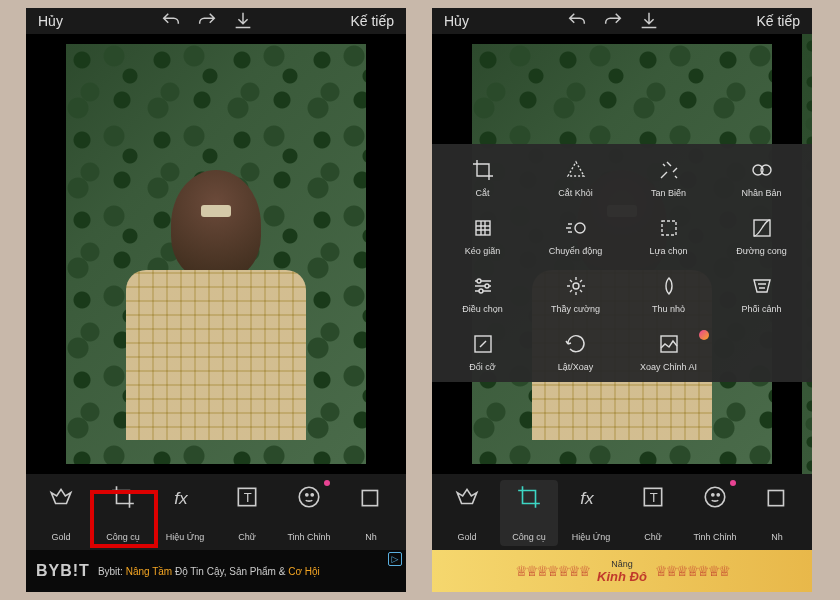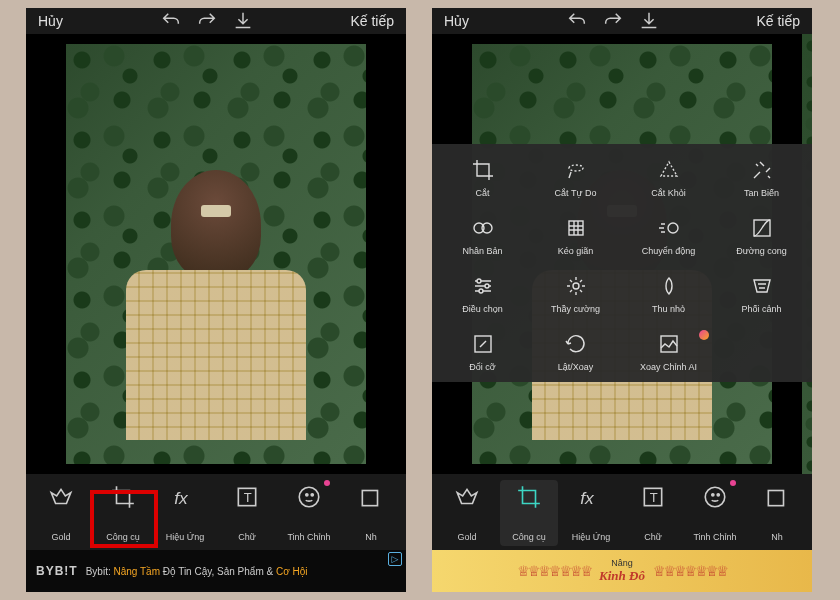--- a/index.html
+++ b/index.html
@@ -29,24 +29,24 @@
   background-blend-mode:multiply; border-radius:20px 20px 0 0; }
 .bottombar { background:#1a1a1a; padding:6px 0 4px; }
 .tools { display:flex; justify-content:space-around; padding:0 4px; }
 .tool { display:flex; flex-direction:column; align-items:center; gap:22px; color:#ccc; font-size:9px; width:58px; padding:4px 0; cursor:pointer; position:relative; }
 .tool.active { background:#2a2a2a; border-radius:4px; }
 .tool.active-teal svg { stroke:#3dd6c4; }
 .tool svg { stroke:#ccc; fill:none; stroke-width:1.5; }
 .highlight-red { position:absolute; border:4px solid #d00; pointer-events:none; }
 .ad { height:42px; background:#0a0a0a; display:flex; align-items:center; padding:0 10px; gap:8px; color:#ccc; font-size:10px; position:relative; }
 .ad .close { position:absolute; right:4px; top:2px; width:14px; height:14px; border:1px solid #5ab0e0; color:#5ab0e0; border-radius:2px; display:flex; align-items:center; justify-content:center; font-size:9px; }
-.ad-logo { font-weight:bold; letter-spacing:1px; font-size:12px; }
+.ad-logo { font-weight:bold; letter-spacing:1px; font-size:16px; }
 .ad-text .hl { color:#f5a623; }
 .ad2 { height:42px; background:linear-gradient(90deg,#f5d76e,#e8b84a); display:flex; align-items:center; justify-content:center; position:relative; }
-.ad2-text { color:#c0392b; font-weight:bold; font-size:13px; font-style:italic;font-family:Liberation Serif, serif; }
+.ad2-text { color:#c0392b; font-weight:bold; font-size:13px; font-style:italic; }
 .ad2-crowns { font-size:14px; color:#c0392b; letter-spacing:-2px; }
 .panel { position:absolute; left:0; right:0; bottom:92px; background:rgba(42,42,42,0.96); padding:14px 8px 10px; }
 .panel-grid { display:grid; grid-template-columns:repeat(4,1fr); gap:18px 8px; }
 .panel-item { display:flex; flex-direction:column; align-items:center; gap:6px; color:#ddd; font-size:9px; cursor:pointer; }
 .panel-item svg { stroke:#ddd; fill:none; stroke-width:1.4; }
 .dot-badge { width:6px; height:6px; background:#e84393; border-radius:50%; position:absolute; top:0; right:8px; }
 .grad-badge { width:10px; height:10px; background:linear-gradient(135deg,#e84393,#f5a623); border-radius:50%; position:absolute; top:-2px; right:2px; }
 .vine { position:absolute; right:-20px; top:0; bottom:0; width:30px; background:linear-gradient(180deg,#2a4a2a,#3a5a3a); }
 .vine::before{content:"";position:absolute;inset:0;background:radial-gradient(circle at 50% 20%,#1a3a1a 0 5px,transparent 6px),radial-gradient(circle at 50% 50%,#2a4a2a 0 6px,transparent 7px),radial-gradient(circle at 50% 80%,#1a3a1a 0 5px,transparent 6px);background-size:20px 60px;}
 </style>
@@ -169,27 +169,20 @@
     <div class="panel">
       <div class="panel-grid">
         <div class="panel-item">
               <svg width="24" height="24" viewBox="0 0 24 24">
                 <path d="M6 2v16h16M2 6h16v16"></path>
               </svg>
               <span>Cắt</span>
             </div>
         <div class="panel-item">
               <svg width="24" height="24" viewBox="0 0 24 24">
-                <path d="M5 10c0-4 14-4 14 0s-14 4-14 0z" stroke-dasharray="2 2"></path>
-                <path d="M7 14l-2 6"></path>
-              </svg>
-              <span>Cắt Tự Do</span>
-            </div>
-        <div class="panel-item">
-              <svg width="24" height="24" viewBox="0 0 24 24">
                 <path d="M12 4l8 14H4z" stroke-dasharray="2 2"></path>
               </svg>
               <span>Cắt Khỏi</span>
             </div>
         <div class="panel-item">
               <svg width="24" height="24" viewBox="0 0 24 24">
                 <path d="M4 20l6-6M10 4l4 4M16 14l4-4M6 6l2 2M18 18l2 2"></path>
               </svg>
               <span>Tan Biến</span>
             </div>
@@ -206,20 +199,26 @@
                 <path d="M5 10h14M5 14h14M10 5v14M14 5v14"></path>
               </svg>
               <span>Kéo giãn</span>
             </div>
         <div class="panel-item">
               <svg width="24" height="24" viewBox="0 0 24 24">
                 <circle cx="16" cy="12" r="5"></circle>
                 <path d="M4 8h4M2 12h5M4 16h4"></path>
               </svg>
               <span>Chuyển động</span>
+            </div>
+        <div class="panel-item">
+              <svg width="24" height="24" viewBox="0 0 24 24">
+                <rect x="5" y="5" width="14" height="14" stroke-dasharray="3 2"></rect>
+              </svg>
+              <span>Lựa chọn</span>
             </div>
         <div class="panel-item">
               <svg width="24" height="24" viewBox="0 0 24 24">
                 <rect x="4" y="4" width="16" height="16"></rect>
                 <path d="M4 20C10 20 14 4 20 4"></path>
               </svg>
               <span>Đường cong</span>
             </div>
         <div class="panel-item">
               <svg width="24" height="24" viewBox="0 0 24 24">

